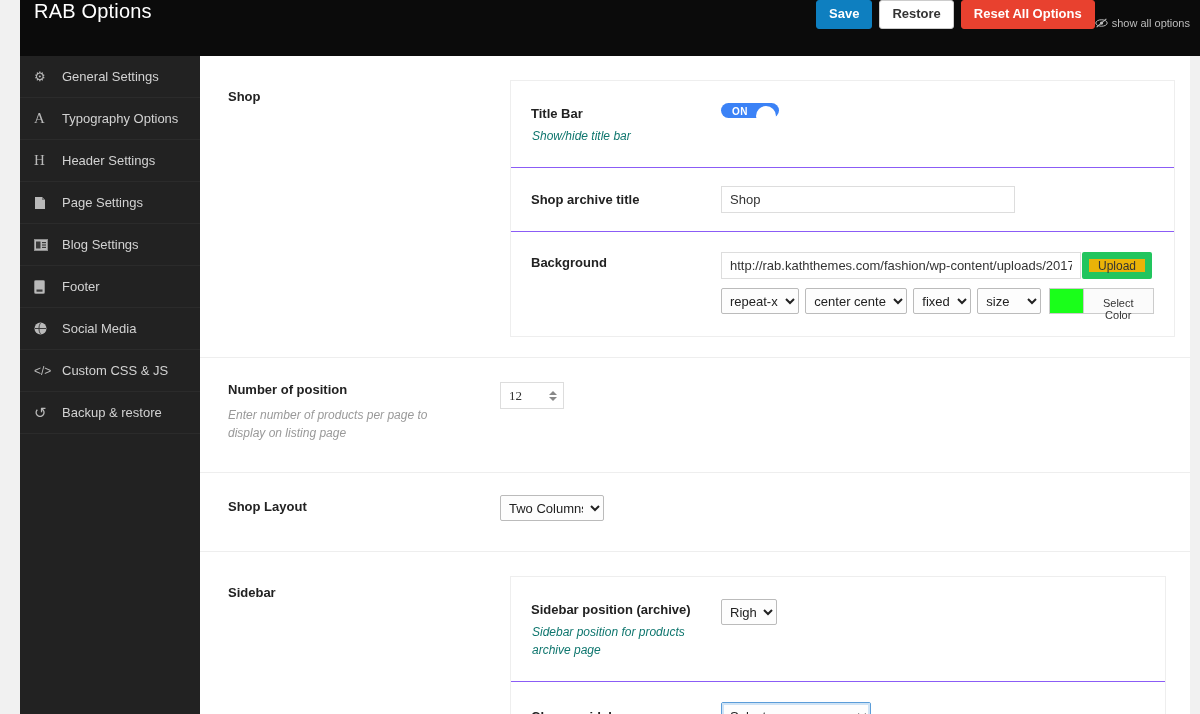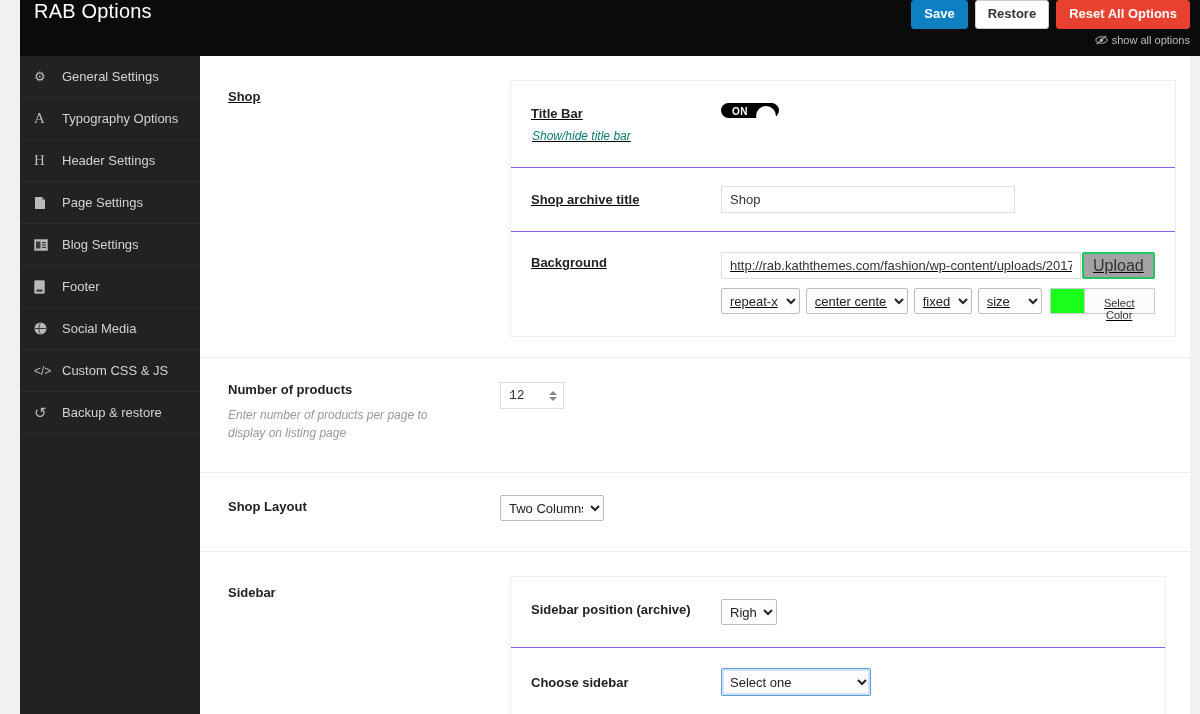--- a/index.html
+++ b/index.html
@@ -18,21 +18,21 @@
     position: absolute; left: 20px; top: 0; width: 1180px; height: 56px;
     background: #0b0b0b;
     display: flex; align-items: flex-start;
   }
   .app-title {
     color: #ffffff; font-size: 20px; font-weight: 400;
     margin-left: 14px; letter-spacing: .2px;
   }
   .topbar-actions {
     margin-left: auto; margin-right: 10px;
-    display: flex; flex-direction: column; align-items: flex-end;
+    display: flex; align-items: flex-end;
   }
   .btn-row { display: flex; align-items: center; gap: 7px; }
   .btn {
     font-family: "Liberation Sans", sans-serif;
     font-size: 13px; font-weight: 700;
     padding: 6px 12px 7px;
     border-radius: 3px; border: 1px solid transparent;
     cursor: pointer; line-height: 1.1;
   }
   .btn-save { background: #0e7fc0; color: #fff; border-color: #0e7fc0; }
@@ -127,21 +127,21 @@
     font-size: 13px; font-weight: 700; color: #222;
   }
   .plain-desc {
     font-size: 12px; font-style: italic; color: #999;
     font-weight: 400; margin-top: 9px; line-height: 1.5; max-width: 205px;
   }
 
   
   .toggle {
     width: 58px; height: 15px; border-radius: 13px;
-    background: #000000; position: relative; cursor: pointer;
+    background: #3b82f6; position: relative; cursor: pointer;
     display: inline-block;
   }
   .toggle .knob {
     position: absolute; right: 3px; top: 3px;
     width: 20px; height: 20px; border-radius: 50%;
     background: #ffffff;
   }
   .toggle .tlabel {
     position: absolute; left: 11px; top: 50%; transform: translateY(-50%);
     color: #fff; font-size: 10px; font-weight: 700; letter-spacing: .5px;
@@ -154,22 +154,22 @@
     background: #fff;
     padding: 5px 8px;
     height: 27px;
     outline: none;
   }
   .txt-title { width: 294px; }
   .txt-url { width: 360px; border-right: none; }
 
   .btn-upload {
     font-family: "Liberation Sans", sans-serif;
-    font-size: 16px; color: #333;
-    background: #a3a3a3; border: 2px solid #22c55e;
+    font-size: 12px; color: #333;
+    background: #eab308; border: 7px solid #22c55e;
     height: 27px; padding: 0 9px; cursor: pointer;
     border-radius: 2px;
     margin-left: 1px;
   }
 
   .bgline1 { display: flex; align-items: center; }
   .bgline2 { display: flex; align-items: flex-end; gap: 6px; margin-top: 9px; }
 
   select.sel {
     font-family: "Liberation Sans", sans-serif;
@@ -199,21 +199,21 @@
   }
   .color-btn {
     font-family: "Liberation Sans", sans-serif;
     font-size: 11px; color: #333;
     background: #fbfbfb; border: 1px solid #cccccc;
     height: 26px; padding: 8px 8px; cursor: pointer;
   }
 
   .numwrap { position: relative; display: inline-block; }
   input.num {
-    font-family: Liberation Mono, monospace;
+    font-family: Liberation Serif, serif;
     font-size: 13px; color: #333;
     border: 1px solid #dddddd; background: #fff;
     width: 64px; height: 27px; padding: 4px 22px 4px 8px;
     outline: none;
   }
   .spin {
     position: absolute; right: 6px; top: 50%; transform: translateY(-50%);
     width: 11px; height: 16px;
     display: flex; flex-direction: column; justify-content: center;
     align-items: center; cursor: pointer;
@@ -320,21 +320,21 @@
     <div class="side-item">
       <span class="sico" style="font-size:15px;">↺</span>
       <span>Backup &amp; restore</span>
     </div>
 
   </div>
 
   <div class="content">
 
     <div class="section">
-      <div class="section-inner" style="padding:24px 0 20px 0;text-decoration:underline;">
+      <div class="section-inner" style="padding:24px 0 20px 0;">
         <div class="sec-title">Shop</div>
         <div class="sec-body">
           <div class="fieldpanel">
 
             <div class="fieldrow">
               <div class="field-label">
                 <div>Title Bar</div>
                 <div class="field-desc">Show/hide title bar</div>
               </div>
               <div class="field-control">
@@ -386,21 +386,21 @@
 
           </div>
         </div>
       </div>
     </div>
 
     <div class="section">
       <div class="section-inner" style="padding:24px 0 30px 0;">
         <div class="plainrow" style="width:100%;">
           <div class="plain-label">
-            <div>Number of products</div>
+            <div>Number of position</div>
             <div class="plain-desc">Enter number of products per page to display on listing page</div>
           </div>
           <div style="padding-top:-2px;">
             <span class="numwrap">
               <input class="num" type="text" value="12" style="">
               <span class="spin">
                 <i class="up"></i>
                   <i class="dn"></i>
               </span>
             </span>
@@ -426,20 +426,21 @@
 
     <div class="section">
       <div class="section-inner" style="padding:24px 0 24px 0;">
         <div class="sec-title">Sidebar</div>
         <div class="sec-body">
           <div class="fieldpanel">
 
             <div class="fieldrow">
               <div class="field-label">
                 <div>Sidebar position (archive)</div>
+                <div class="field-desc" style="max-width:160px;">Sidebar position for products archive page</div>
               </div>
               <div class="field-control">
                 <select class="sel sel-sbpos">
                   <option>Right</option>
                 </select>
               </div>
             </div>
 
             <div class="fieldrow" style="padding:20px 20px;align-items:center;">
               <div class="field-label" style="padding-top:0;">

